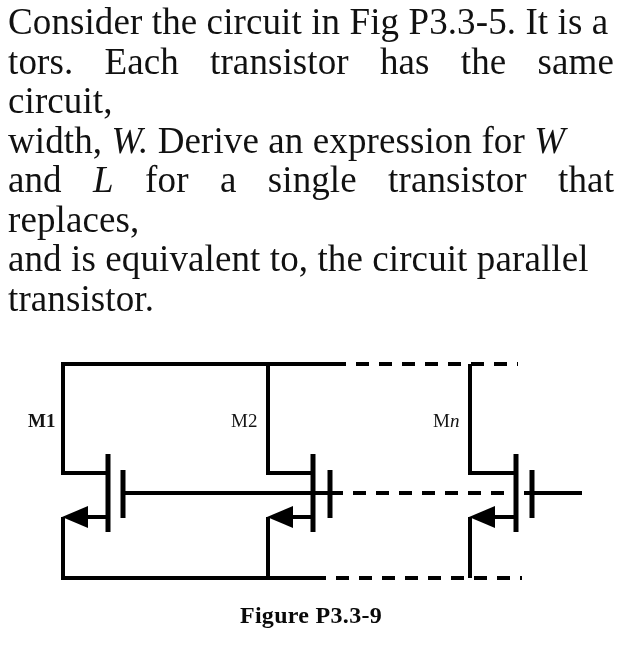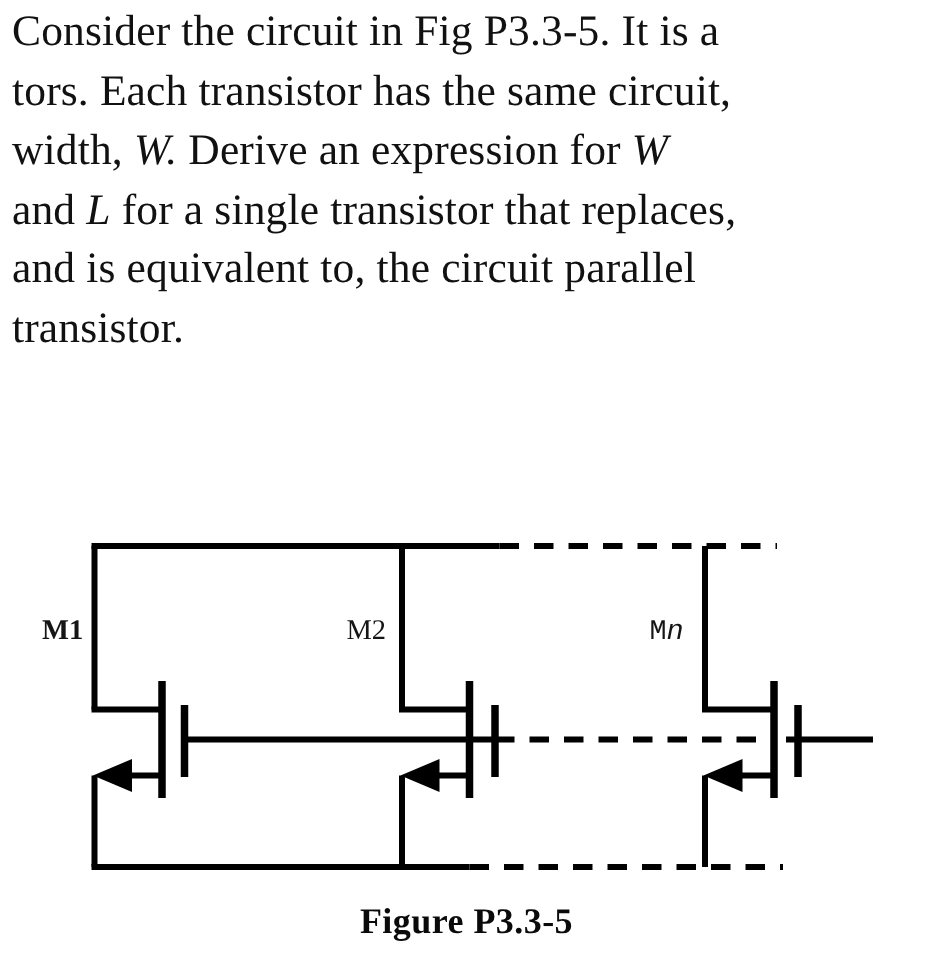--- a/index.html
+++ b/index.html
@@ -14,21 +14,21 @@
     overflow: hidden;
     font-family: "Liberation Serif", "DejaVu Serif", serif;
     color: #000000;
   }
 
   #problem-text {
     position: absolute;
     left: 8px;
     top: 2px;
     width: 606px;
-    font-size: 29px;
+    font-size: 37px;
     line-height: 39.5px;
     text-align: justify;
     text-justify: inter-word;
     color: #111111;
     letter-spacing: 0.1px;
   }
   #problem-text .last-line {
     text-align: left;
   }
   #problem-text i {
@@ -53,21 +53,21 @@
     position: absolute;
     font-family: "Liberation Serif", "DejaVu Serif", serif;
     font-size: 19px;
     color: #151515;
     white-space: nowrap;
   }
   .dev-label i { font-style: italic; }
 
   #label-m1 { left: 28px;  top: 410px; }
   #label-m2 { left: 228px; top: 410px; }
-  #label-mn { left: 430px; top: 410px; font-family: Liberation Mono, monospace; }
+  #label-mn { left: 430px; top: 410px; }
 
   #figure-caption {
     position: absolute;
     left: 0;
     top: 602px;
     width: 622px;
     text-align: center;
     font-family: "Liberation Serif", "DejaVu Serif", serif;
     font-weight: bold;
     font-size: 24px;
@@ -144,13 +144,13 @@
 
     </g>
   </svg>
 
   <div class="dev-label" id="label-m1" style="left:28px; top:70px;font-weight:bold;"><span>M1</span></div>
   <div class="dev-label" id="label-m2" style="left:231px; top:70px;"><span>M2</span></div>
   <div class="dev-label" id="label-mn" style="left:433px; top:70px;"><span>M</span><i>n</i></div>
 
 </div>
 
-<div id="figure-caption">Figure P3.3-5</div>
+<div id="figure-caption">Figure P3.3-9</div>
 
 </body></html>

